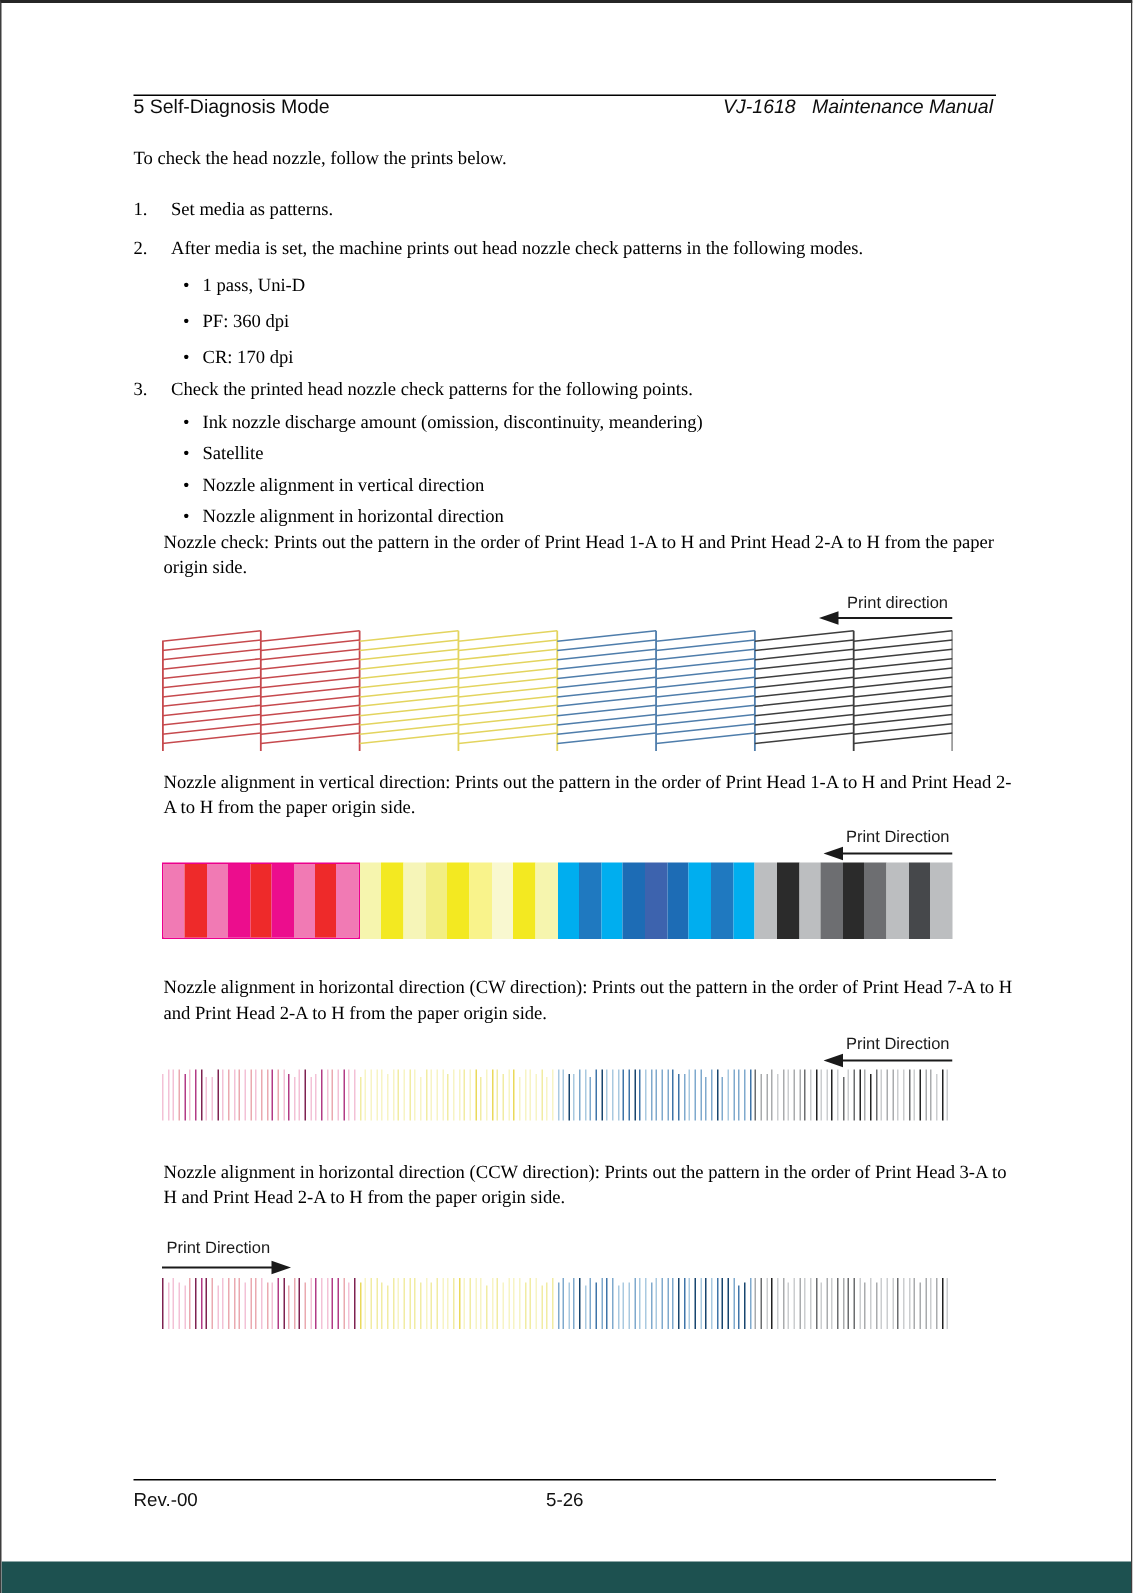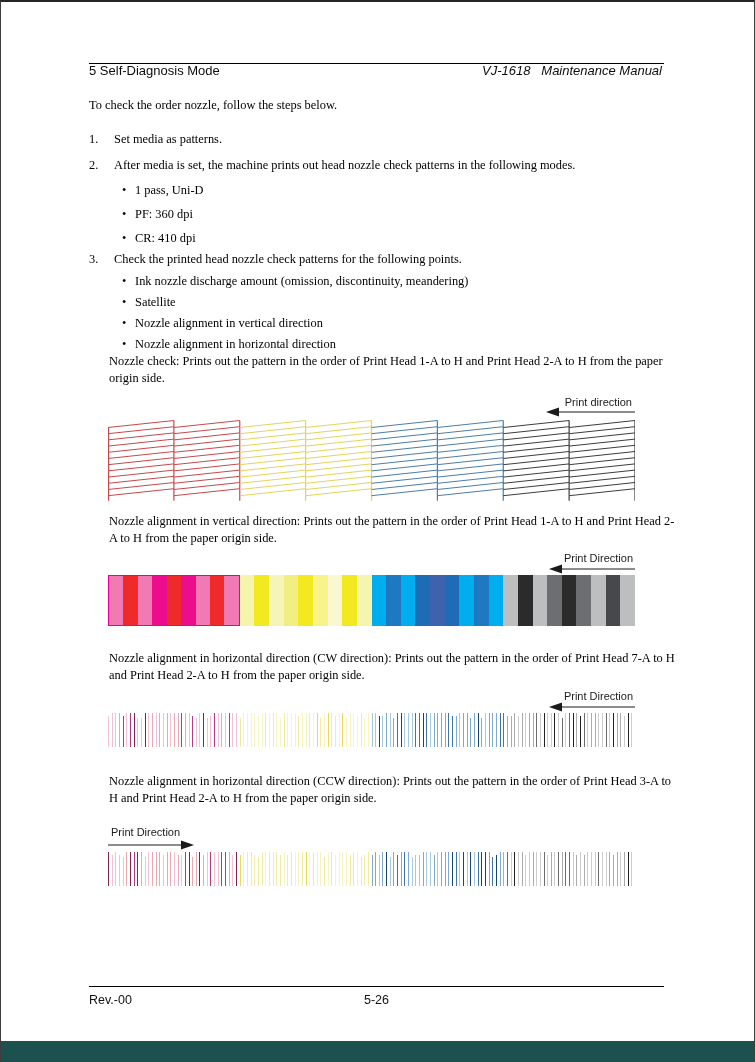--- a/index.html
+++ b/index.html
@@ -32,37 +32,37 @@
 </style>
 </head>
 <body>
 
 <div class="page">
 
   <div class="abs hdr hdr-left sans">5 Self-Diagnosis Mode</div>
   <div class="abs hdr hdr-right sans">VJ-1618   Maintenance Manual</div>
   <div class="abs hdr-rule"></div>
 
-  <div class="abs body-text intro">To check the order nozzle, follow the steps below.</div>
+  <div class="abs body-text intro">To check the head nozzle, follow the prints below.</div>
 
   <div class="abs body-text step-row" style="top:129px">
     <span class="num">1.</span><span>Set media as patterns.</span>
   </div>
 
   <div class="abs body-text step-row" style="top:155px">
     <span class="num">2.</span><span>After media is set, the machine prints out head nozzle check patterns in the following modes.</span>
   </div>
   <div class="abs body-text bullet-row" style="top:180px">
     <span class="bullet-glyph">•</span><span>1 pass, Uni-D</span>
   </div>
   <div class="abs body-text bullet-row" style="top:204px">
     <span class="bullet-glyph">•</span><span>PF: 360 dpi</span>
   </div>
   <div class="abs body-text bullet-row" style="top:228px">
-    <span class="bullet-glyph">•</span><span>CR: 410 dpi</span>
+    <span class="bullet-glyph">•</span><span>CR: 170 dpi</span>
   </div>
 
   <div class="abs body-text step-row" style="top:249px">
     <span class="num">3.</span><span>Check the printed head nozzle check patterns for the following points.</span>
   </div>
   <div class="abs body-text bullet-row" style="top:271px">
     <span class="bullet-glyph">•</span><span>Ink nozzle discharge amount (omission, discontinuity, meandering)</span>
   </div>
   <div class="abs body-text bullet-row" style="top:292px">
     <span class="bullet-glyph">•</span><span>Satellite</span>

